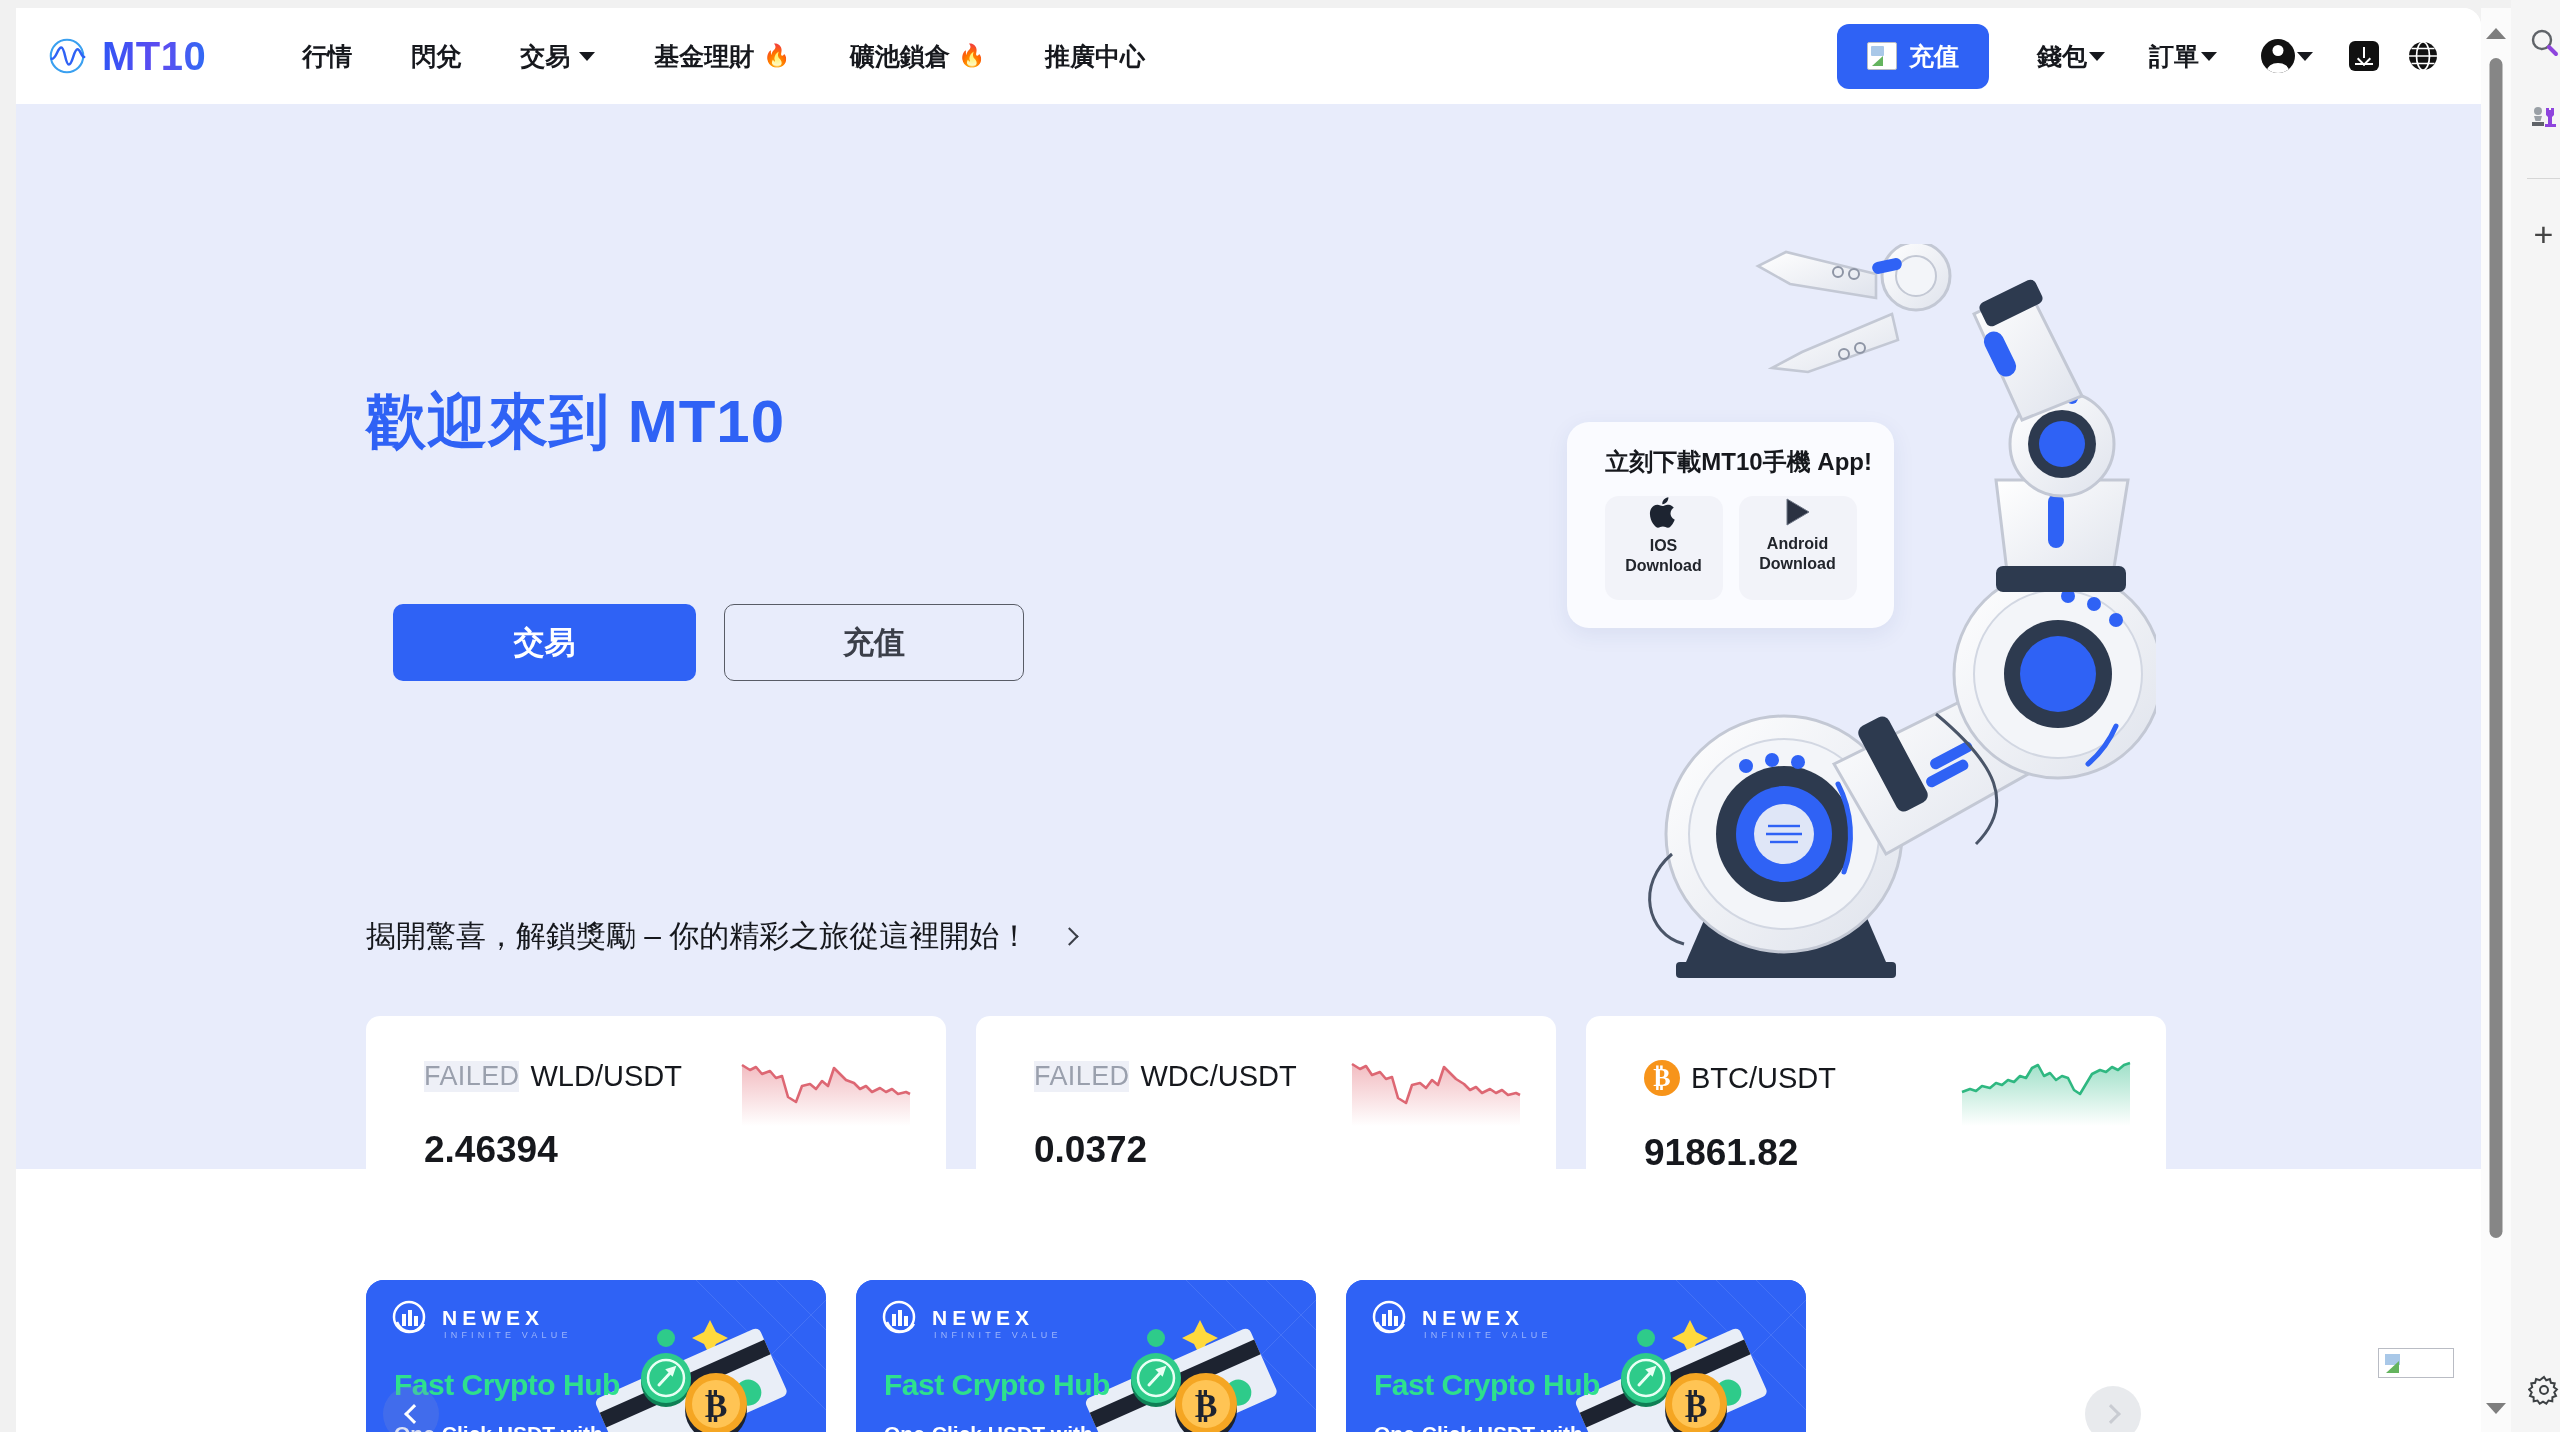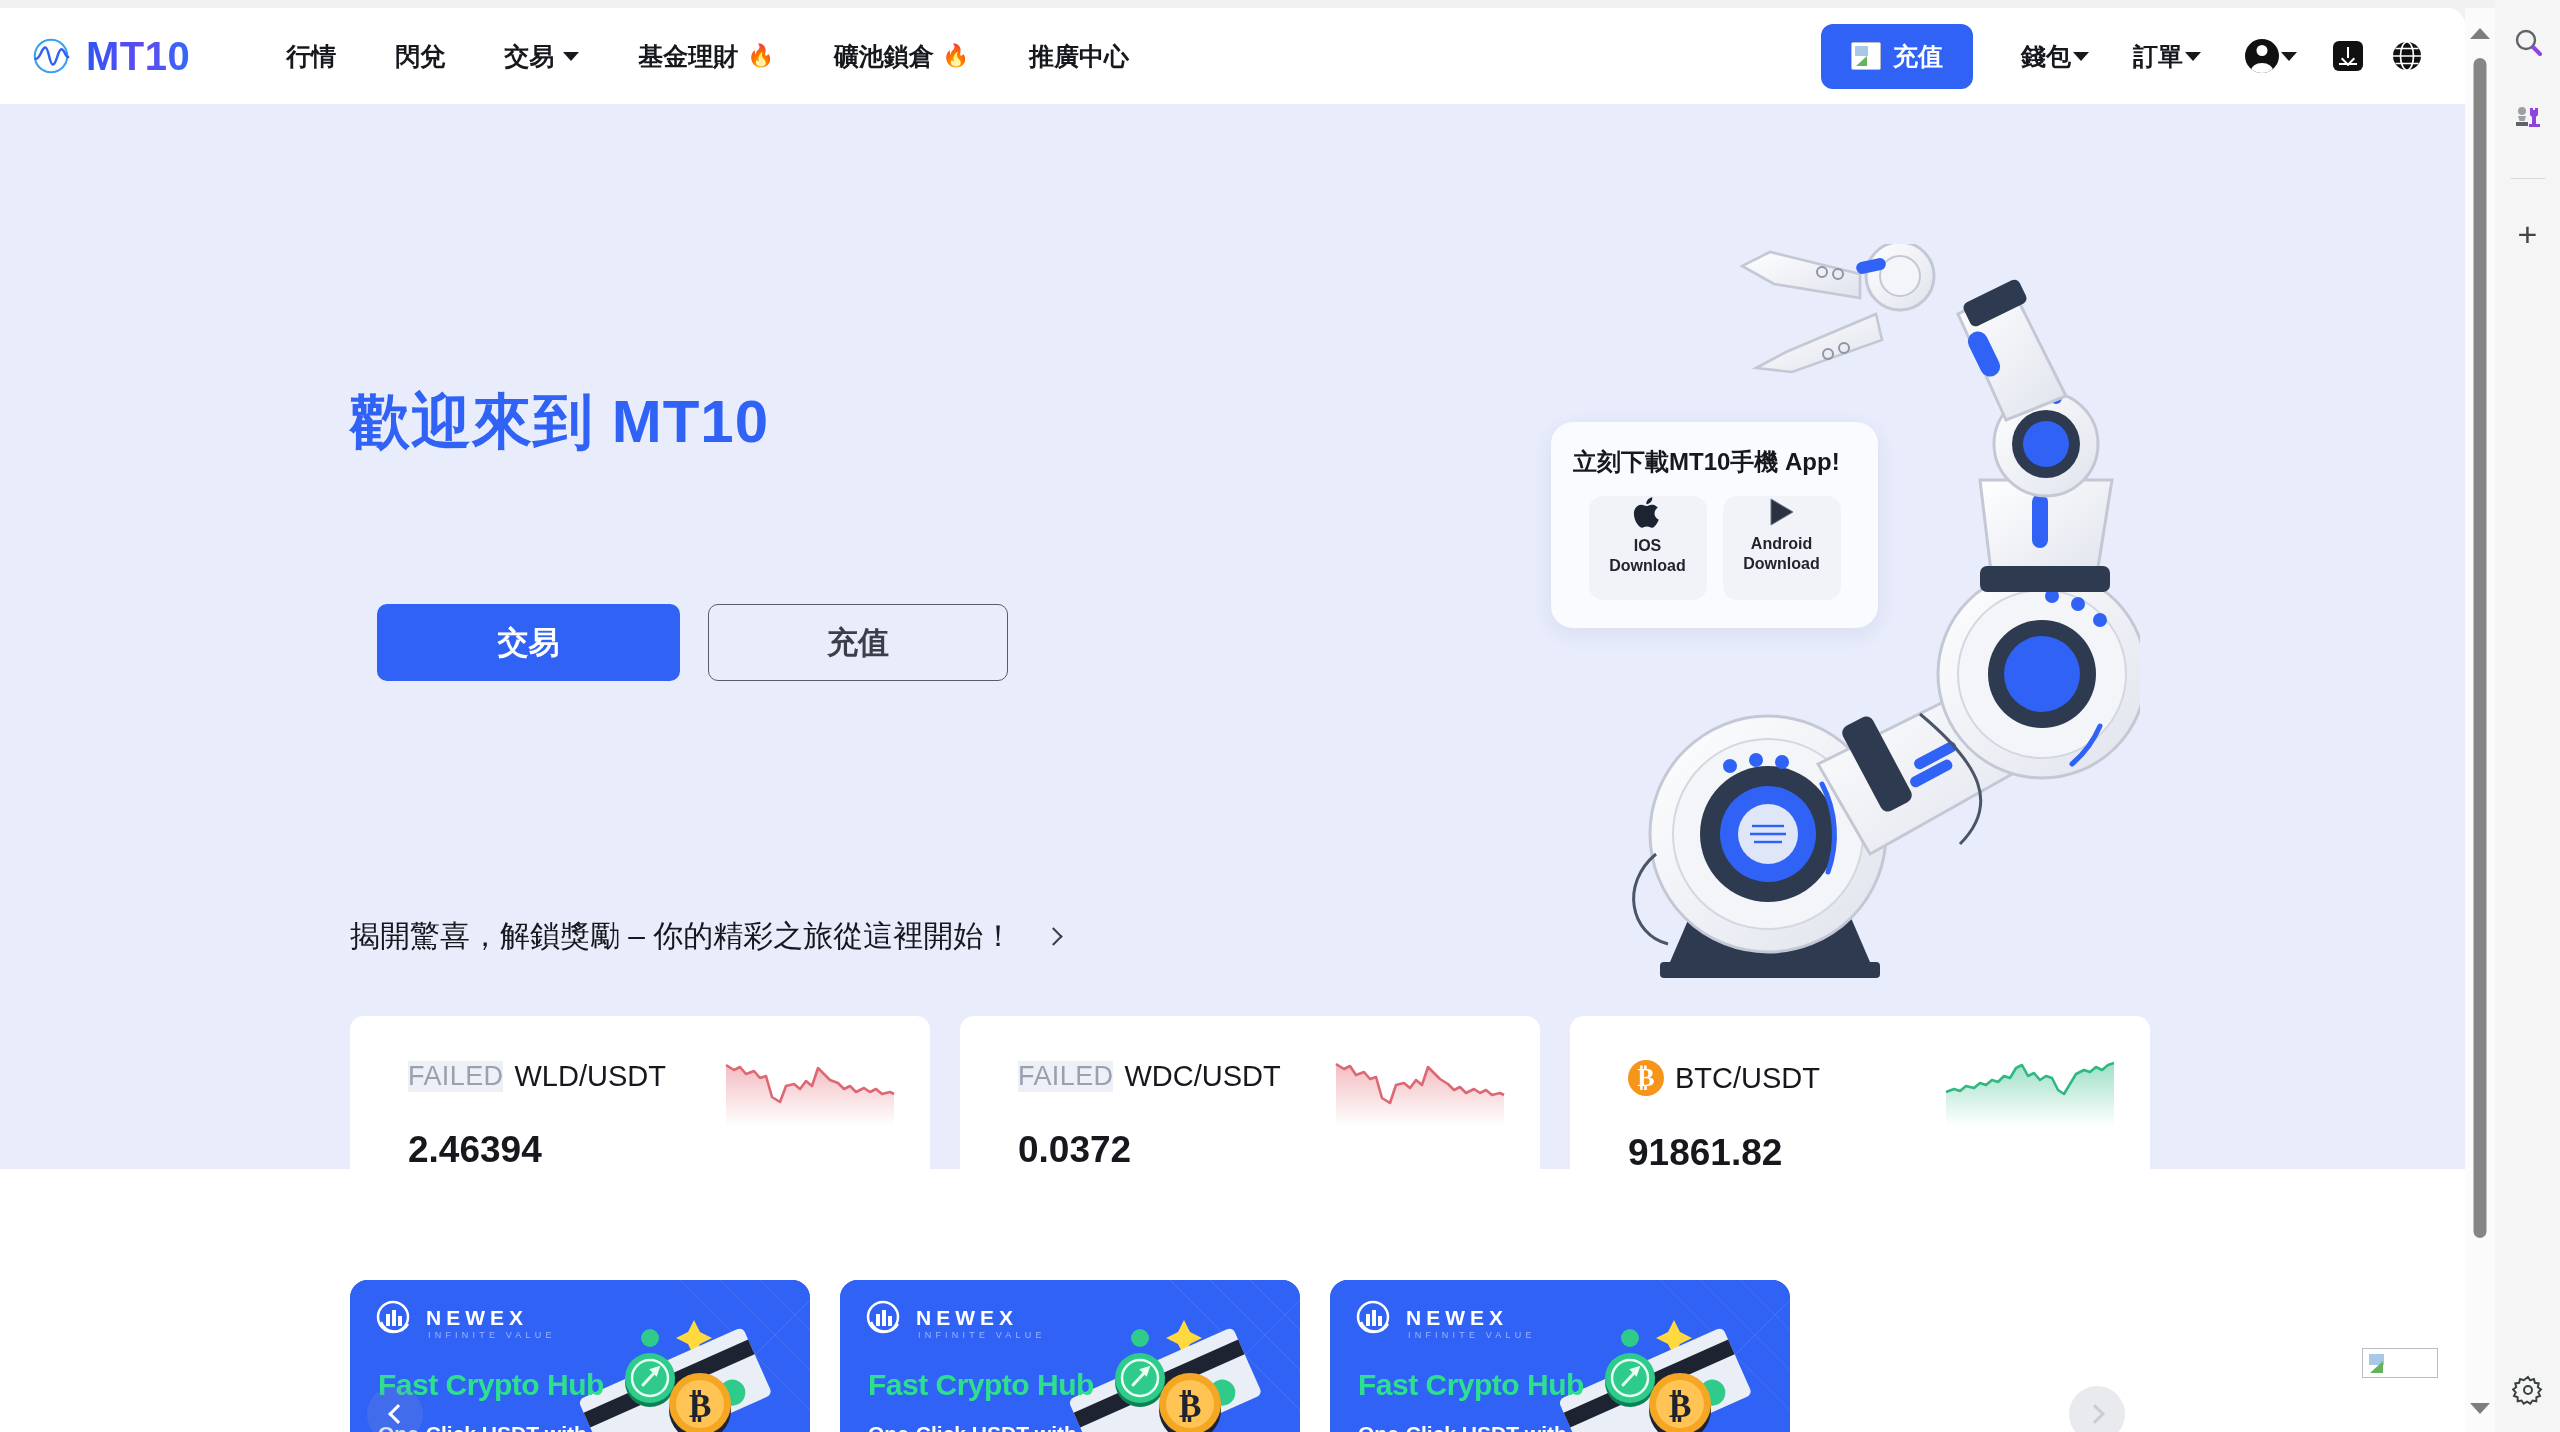--- a/index.html
+++ b/index.html
@@ -5,21 +5,21 @@
   * { box-sizing: border-box; margin: 0; padding: 0; }
   html, body { width: 2560px; height: 1432px; }
   body {
     font-family: "Liberation Sans", "DejaVu Sans", sans-serif;
     background: #f1f1f1;
     overflow: hidden;
   }
 
   
   #viewport {
-    position: absolute; left: 0; top: 0;
+    position: absolute; left: 16px; top: 0;
     width: 2284px; height: 1432px;
   }
   .page-surface {
     position: absolute; left: 0; top: 8px;
     width: 2465px; height: 1424px;
     background: #ffffff;
     border-top-right-radius: 18px;
     overflow: hidden;
   }
 
@@ -147,21 +147,21 @@
 
   
   .app-card {
     position: absolute; left: 1551px; top: 318px;
     width: 327px; height: 206px;
     background: #fafbff; border-radius: 22px;
     box-shadow: 0 6px 22px rgba(40,60,130,.08);
     padding: 24px 22px; z-index: 12;
   }
   .app-card-title {
-    font-size: 24px; font-weight: 700; color: #16181d; text-align: left; margin-bottom: 18px;
+    font-size: 24px; font-weight: 700; color: #16181d; text-align: right; margin-bottom: 18px;
   }
   .store-row { display: flex; gap: 16px; justify-content: center; }
   .store-btn {
     width: 118px; height: 104px; background: #f2f3f9; border-radius: 14px;
     display: flex; flex-direction: column; align-items: center; 
     gap: 6px; cursor: pointer; border: none; font-family: inherit;
   }
   .store-label { font-size: 16px; font-weight: 700; color: #22252c; line-height: 1.25; text-align:center; }
 
   

